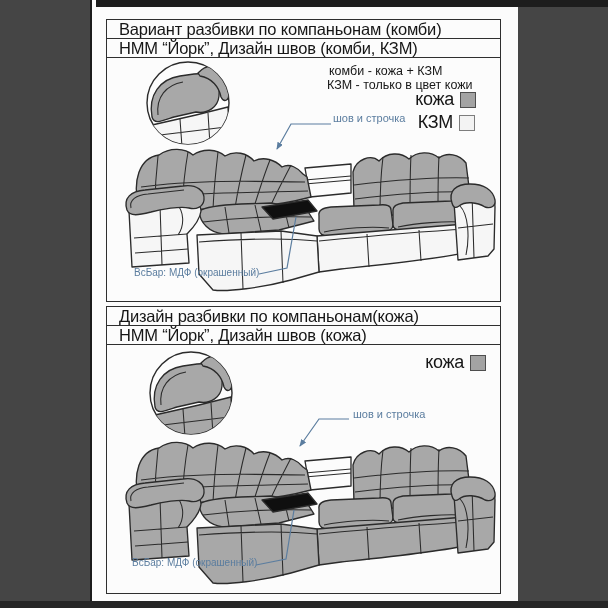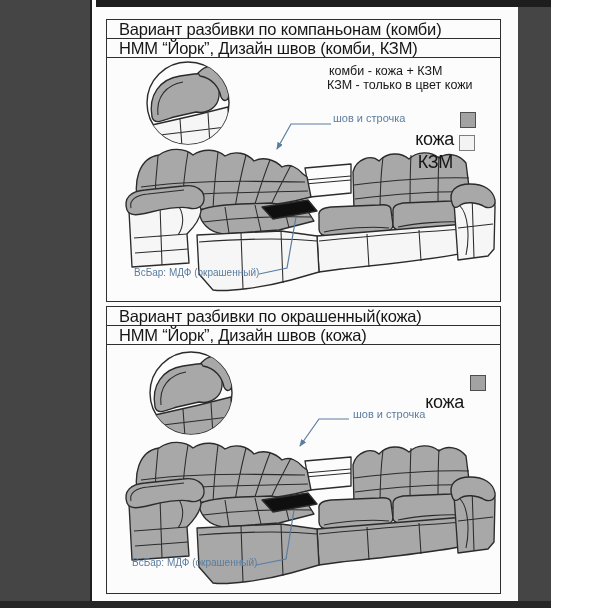--- a/index.html
+++ b/index.html
@@ -1,33 +1,33 @@
 <!DOCTYPE html>
 <html><head>
 <meta charset="utf-8">
 <style>
   html,body{margin:0;padding:0;}
-  .stage{position:relative;width:551px;height:608px;background:#454545;overflow:hidden;
+  .stage{position:relative;width:608px;height:608px;background:#454545;overflow:hidden;
          font-family:"Liberation Sans", sans-serif;color:#161616;}
   .top-bar{position:absolute;left:96px;right:0;top:0;height:7px;background:#1d1d1d;z-index:6;}
   .bottom-bar{position:absolute;left:0;right:0;bottom:0;height:7px;background:#262626;z-index:6;}
   .page{position:absolute;left:90px;top:0;width:428px;height:601px;background:#fcfcfc;
         border-left:2px solid #1c1c1c;box-sizing:border-box;}
   .panel{position:absolute;left:14px;width:393px;border:1px solid #2f2f2f;background:#fcfcfc;box-sizing:content-box;}
   .panel--combi{top:19px;height:281px;}
   .panel--leather{top:306px;height:286px;}
   .hrow{height:18px;border-bottom:1px solid #2f2f2f;display:flex;align-items:center;
         padding-left:12px;font-size:16.5px;letter-spacing:-0.2px;white-space:nowrap;overflow:hidden;}
   .pbody{position:relative;width:100%;text-decoration:underline;}
   .panel--combi .pbody{height:243px;}
   .panel--leather .pbody{height:248px;}
   .scene{position:absolute;left:0;top:0;z-index:1;}
   .note{position:absolute;font-size:12.5px;white-space:nowrap;z-index:2;}
   .legend-item{position:absolute;display:flex;align-items:center;gap:6px;z-index:2;}
-  .legend-label{font-size:18px;letter-spacing:-0.3px;margin-top:40px;}
+  .legend-label{font-size:18px;letter-spacing:-0.3px;}
   .swatch{width:16px;height:16px;box-sizing:border-box;display:inline-block;}
   .swatch--leather{background:#a3a3a3;border:1px solid #4e4e4e;}
   .swatch--kzm{background:#f3f3f3;border:1px solid #7d7d7d;}
   .callout{position:absolute;color:#5b7d9f;white-space:nowrap;z-index:2;}
   .callout--seam{font-size:11px;}
   .callout--bar{font-size:10px;}
   .ln{fill:none;stroke:#2b2b2b;stroke-width:1.05;}
   .shape{stroke:#2b2b2b;stroke-width:1.35;stroke-linejoin:round;}
   .leader{fill:none;stroke:#5b7d9f;stroke-width:1.2;}
   .defs-holder{position:absolute;width:0;height:0;overflow:hidden;}
@@ -112,21 +112,21 @@
           <span class="legend-label">КЗМ</span>
           <span class="swatch swatch--kzm"></span>
         </div>
 
         <div class="callout callout--seam" style="left:226px;top:54px;">шов и строчка</div>
         <div class="callout callout--bar" style="left:27px;top:209px;">ВсБар: МДФ (окрашенный)</div>
       </div>
     </section>
 
     <section class="panel panel--leather">
-      <div class="hrow">Вариант разбивки по окрашенный(кожа)</div>
+      <div class="hrow">Дизайн разбивки по компаньонам(кожа)</div>
       <div class="hrow">НММ “Йорк”, Дизайн швов (кожа)</div>
       <div class="pbody">
 
         <svg class="scene" width="393" height="248" viewBox="0 0 393 248" style="--b:#a8a8a8; --c:#a8a8a8;">
           <use href="#detail" transform="translate(84,48)"></use>
           <use href="#sofa" transform="translate(14,95)"></use>
           <path class="leader" d="M242,74 L212,74 L193,101" marker-end="url(#arr)"></path>
           <path class="leader" d="M149,220 L179,214 L187,165"></path>
         </svg>
 

